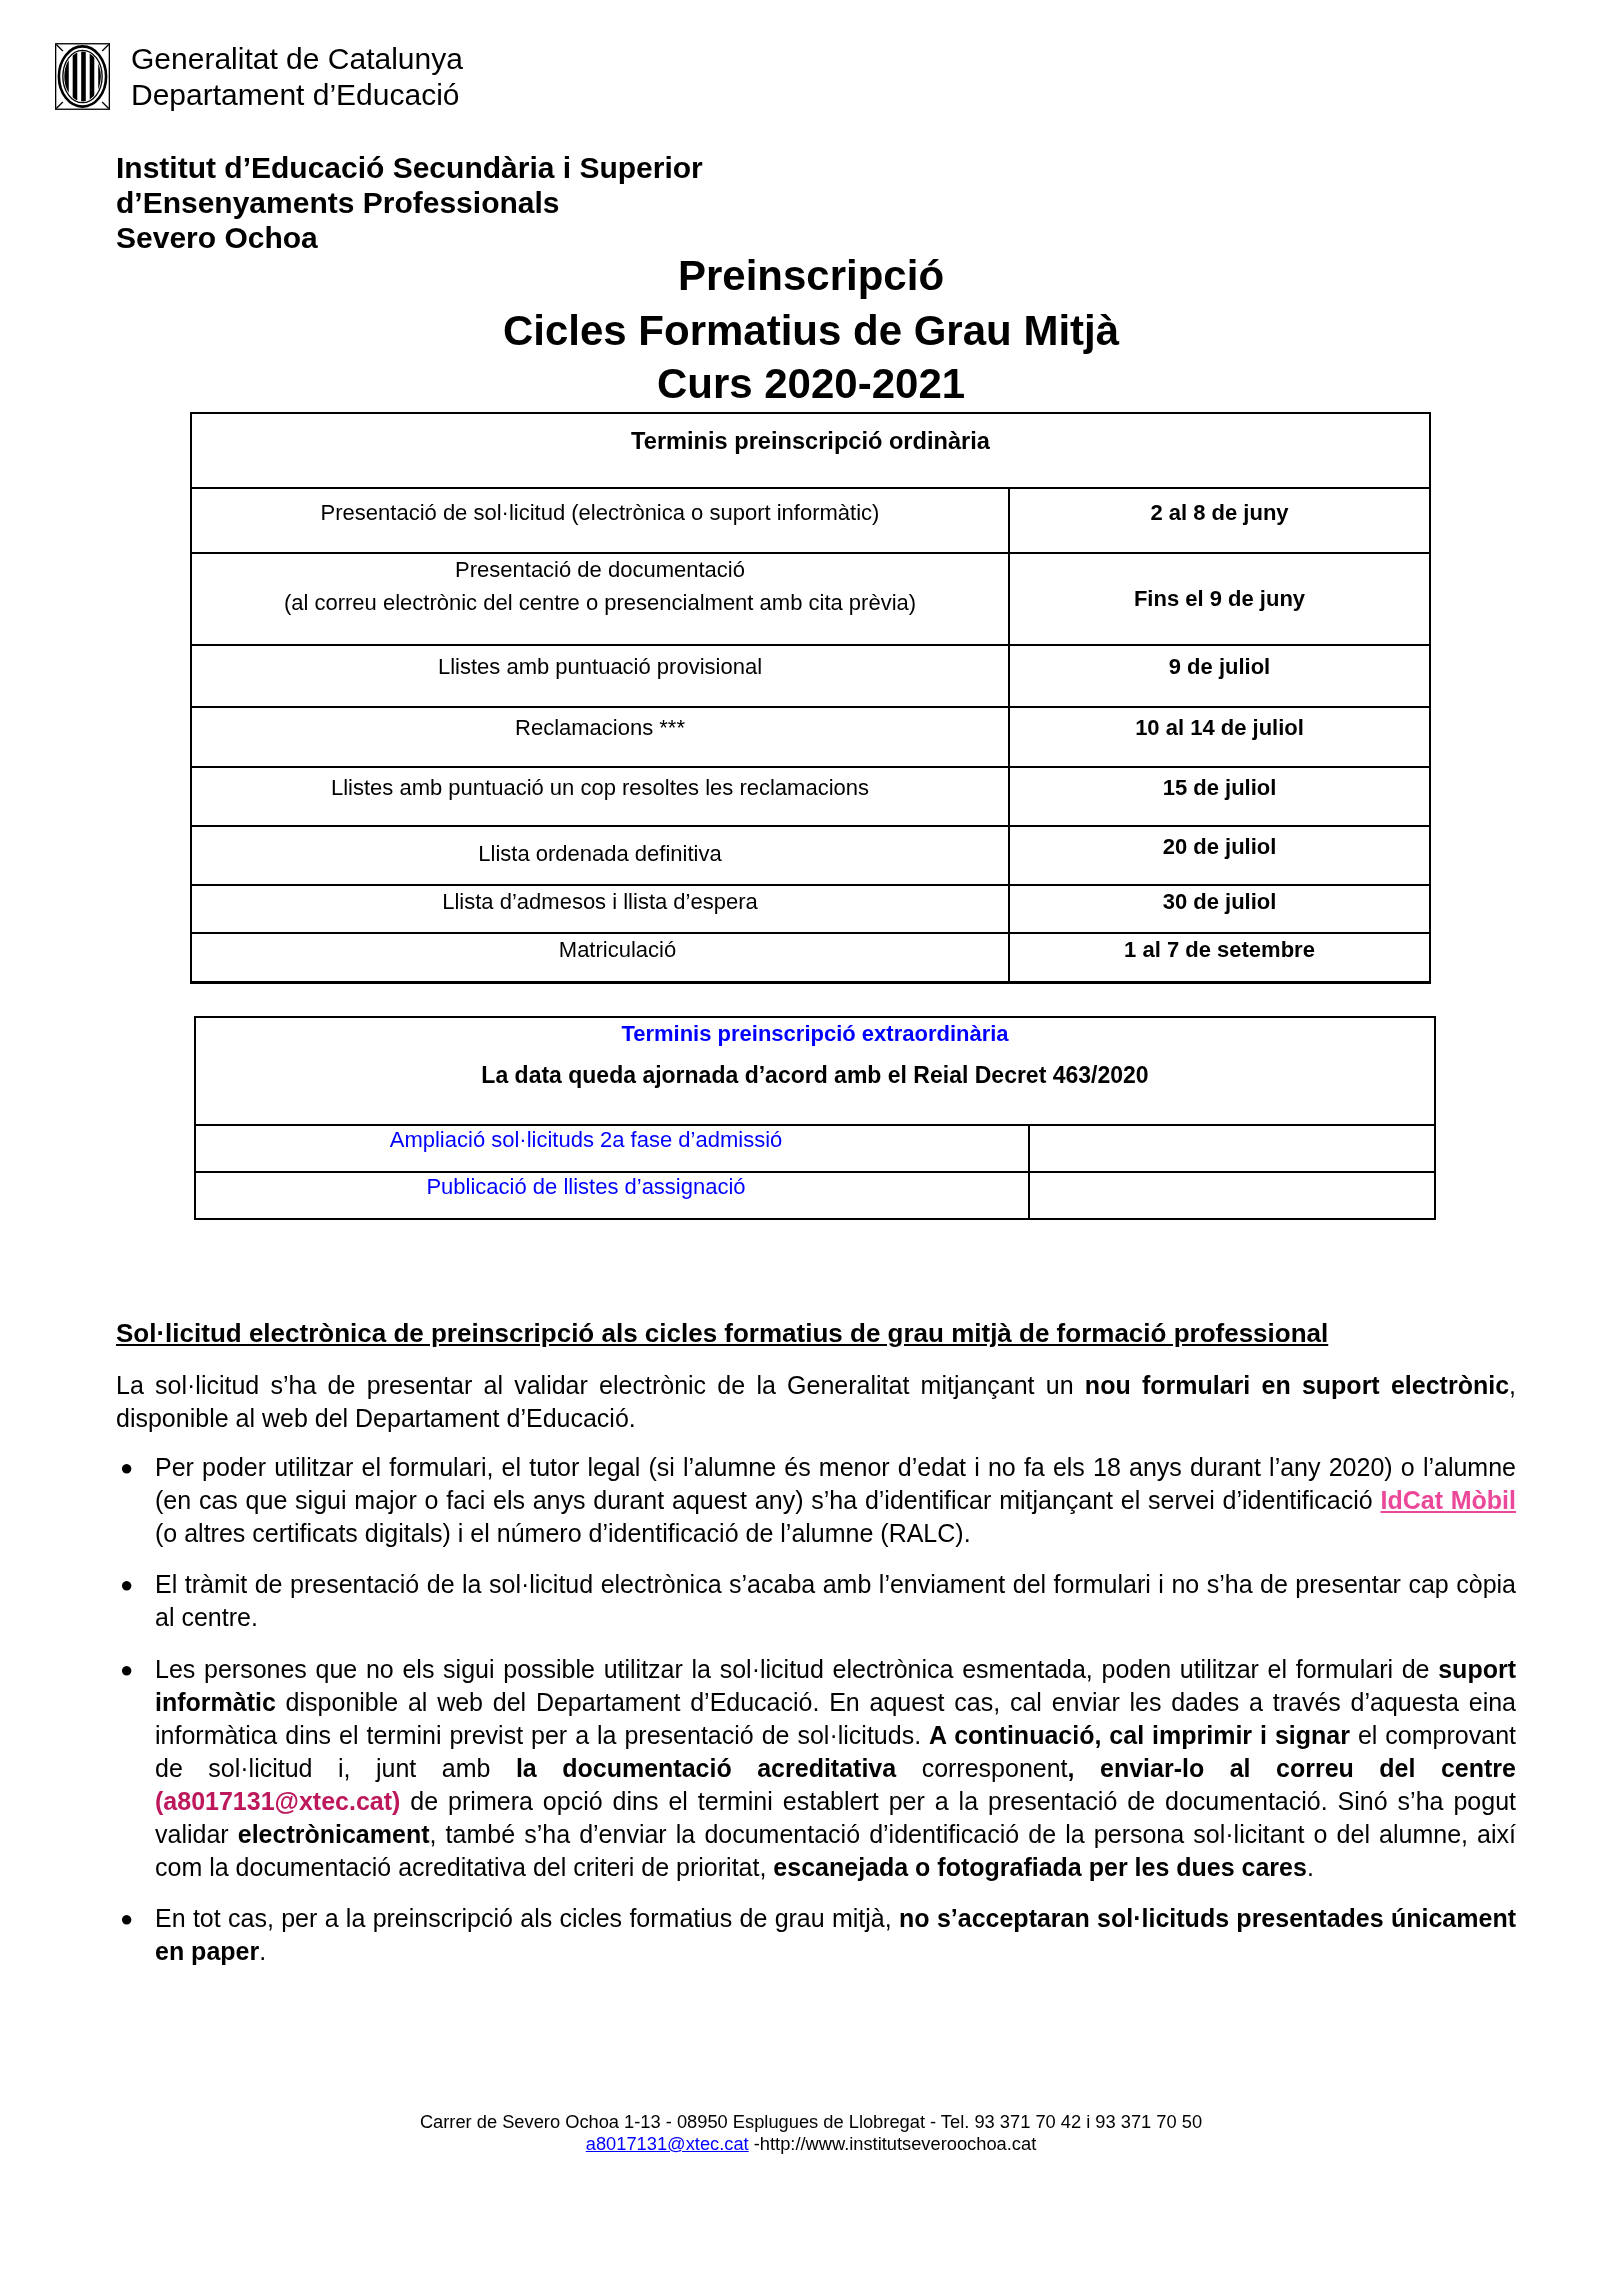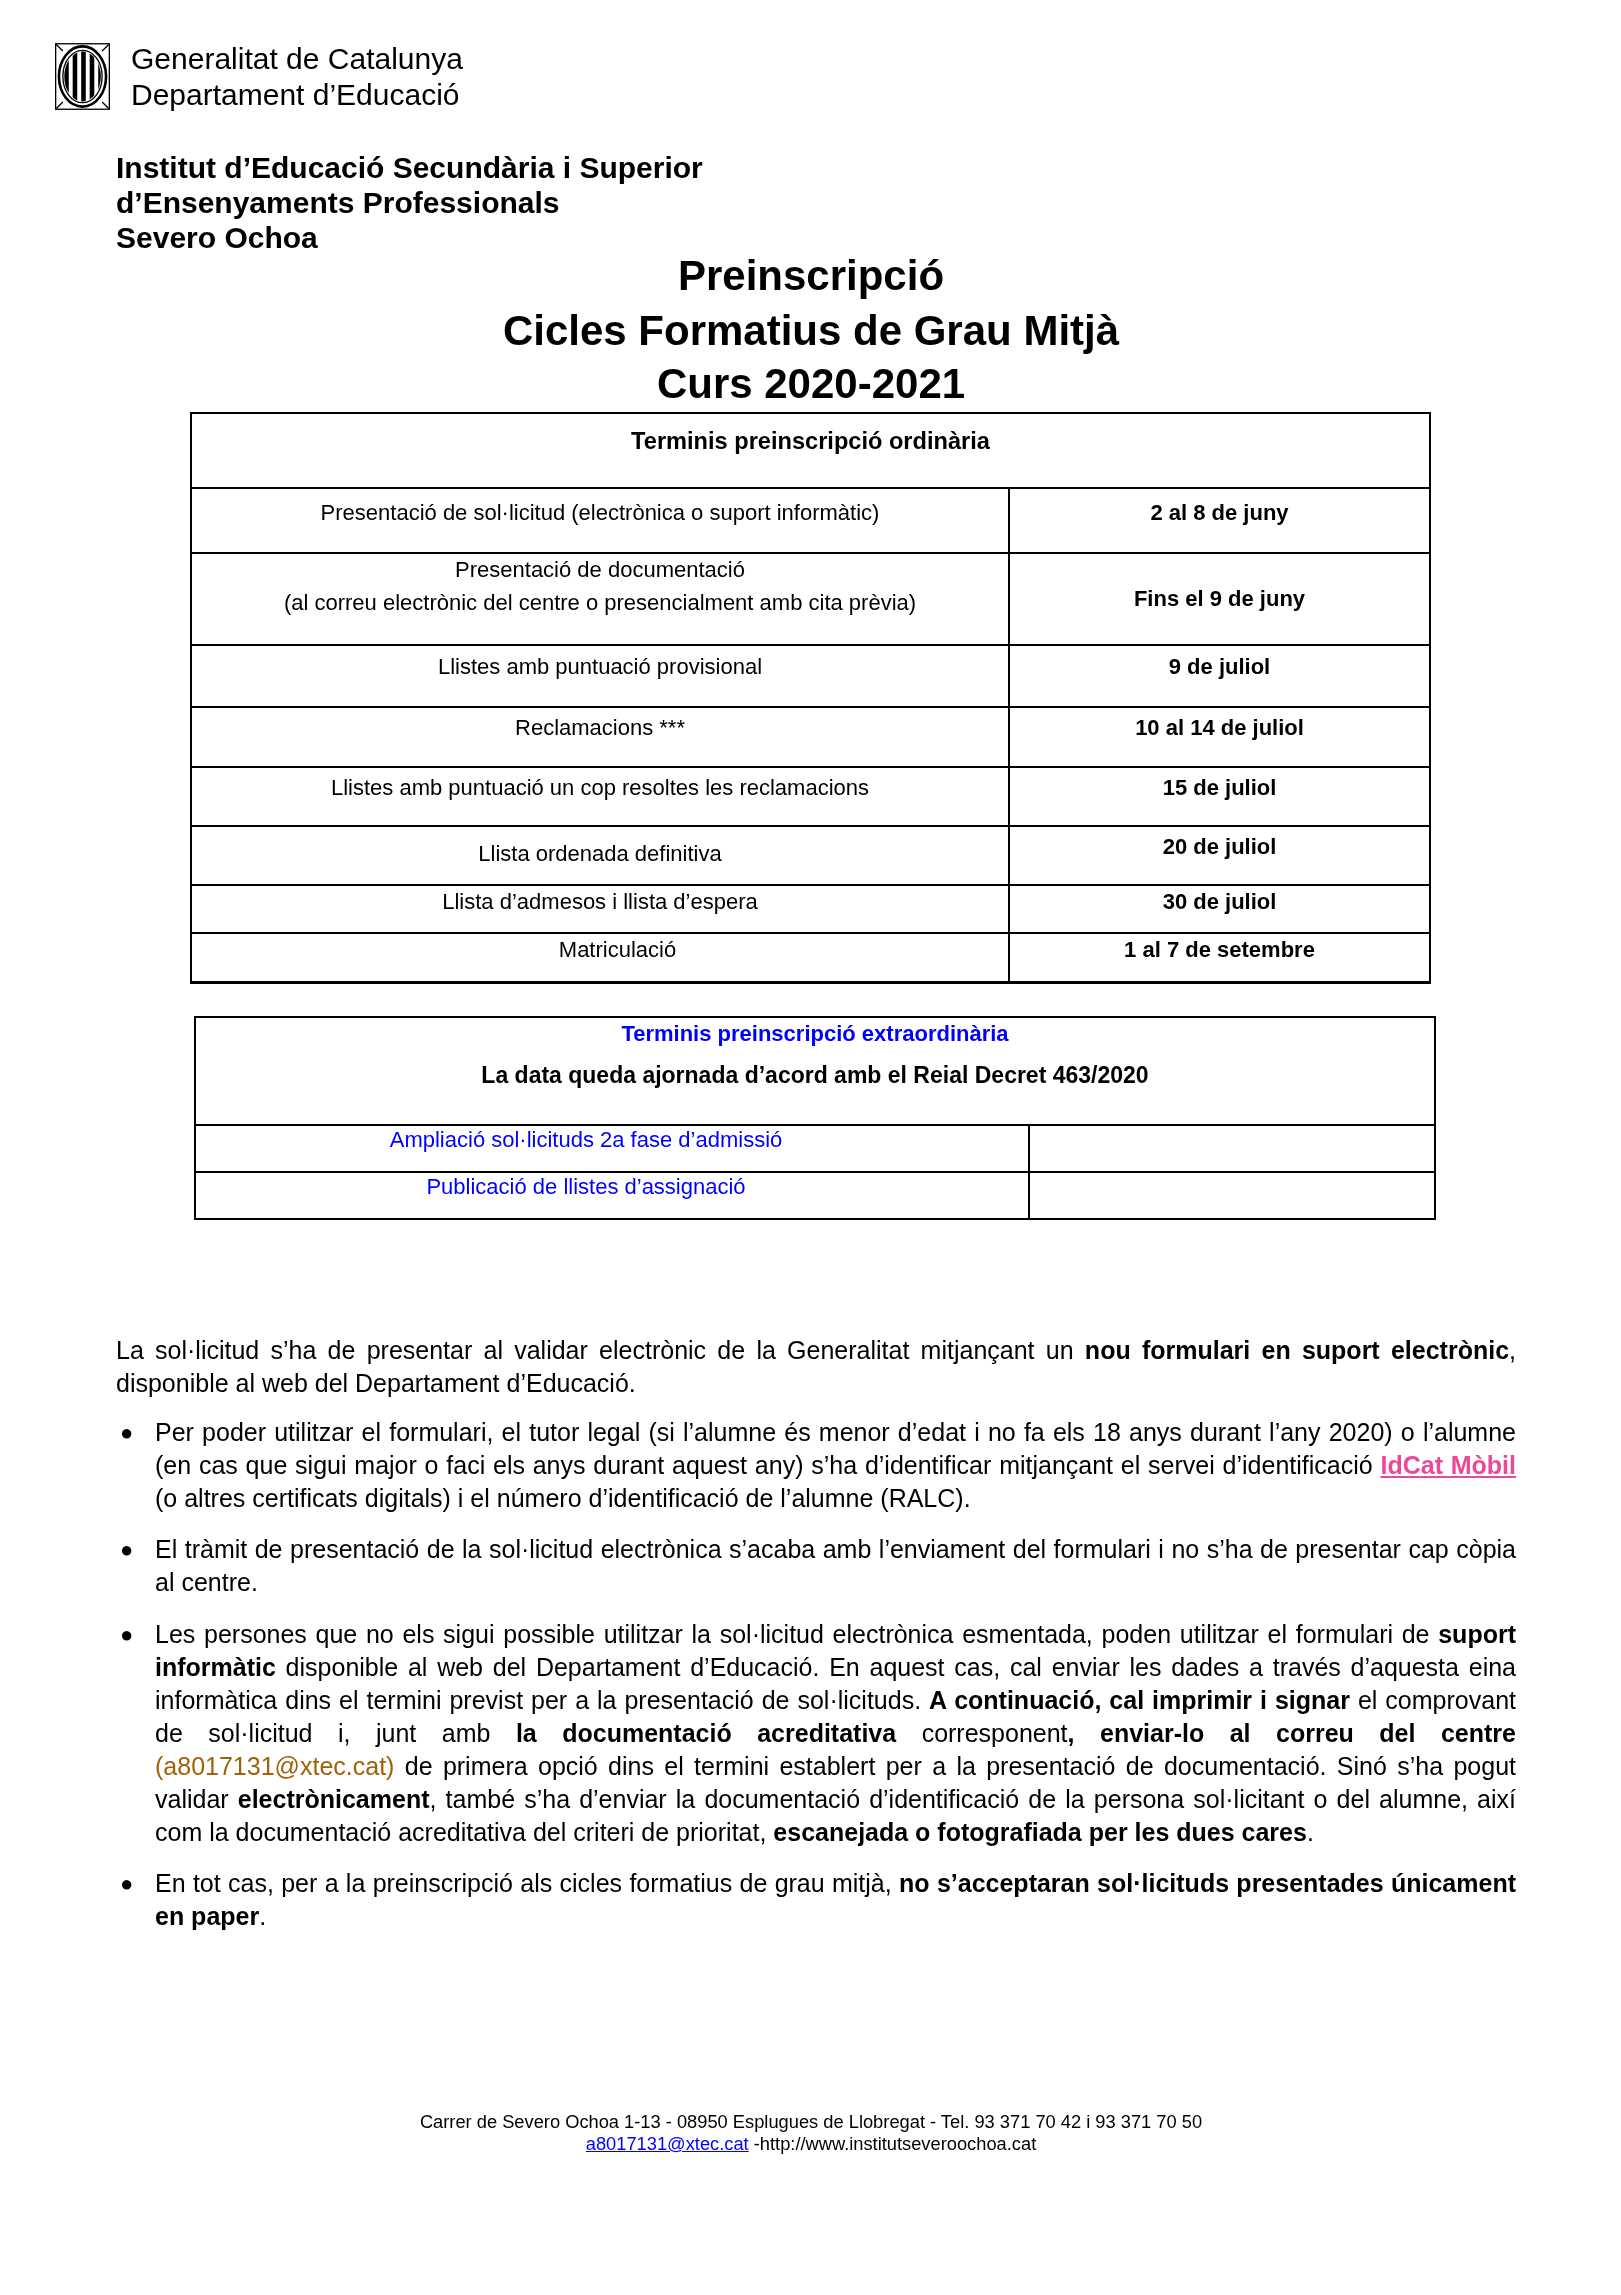--- a/index.html
+++ b/index.html
@@ -18,21 +18,21 @@
   table.grid td.mid { vertical-align:middle; }
   table.grid td.right { border-left-width:1.3px; font-weight:bold; }
   .blue { color:#0000ff; }
   
   .body { left:116px; width:1400px; font-size:25px; line-height:33px; text-align:justify; }
   .heading { font-weight:bold; text-decoration:underline; font-size:26px; line-height:35px; }
   ul.bullets { margin:0; padding:0; list-style:none; }
   ul.bullets li { position:relative; padding-left:39px; margin-bottom:18.3px; }
   ul.bullets li .dot { position:absolute; left:3.9px; top:0; font-size:22px; }
   a.link { color:#ec4899; font-weight:bold; text-decoration:underline; }
-  .email { color:#a16207; font-weight:normal;margin-top:40px; }
+  .email { color:#be185d; font-weight:bold;margin-top:40px; }
   
   .footer { left:0; width:1622px; text-align:center; font-size:18.3px; line-height:22px; }
   .footer a { color:#0000ff; text-decoration:underline; }
 </style>
 </head>
 <body>
 
 <div class="abs logo">
   <svg width="55" height="67" viewBox="0 0 84 102">
     <rect x="1" y="1" width="82" height="100" fill="#fff" stroke="#000" stroke-width="2"></rect>
@@ -125,20 +125,21 @@
     <td class="right"></td>
   </tr>
   <tr style="height:47px;">
     <td class="blue" style="padding-top:1.3px; padding-right:52px;">Publicació de llistes d’assignació</td>
     <td class="right"></td>
   </tr>
 </tbody>
   </table>
 
 <div class="abs body" style="top:1316px;">
+  <div class="heading" style="text-align-last:left;">Sol·licitud electrònica de preinscripció als cicles formatius de grau mitjà de formació professional</div>
 
   <p style="margin:18.3px 0 15.7px 0;">
     <span>La sol·licitud s’ha de presentar al validar electrònic de la Generalitat mitjançant un </span><b>nou formulari en suport electrònic</b><span>, disponible al web del Departament d’Educació.</span>
   </p>
 
   <ul class="bullets">
     <li>
       <span class="dot">●</span>
       <span>Per poder utilitzar el formulari, el tutor legal (si l’alumne és menor d’edat i no fa els 18 anys durant l’any 2020) o l’alumne (en cas que sigui major o faci els anys durant aquest any) s’ha d’identificar mitjançant el servei d’identificació </span><a class="link" href="#">IdCat Mòbil</a><span> (o altres certificats digitals) i el número d’identificació de l’alumne (RALC).</span>
     </li>

